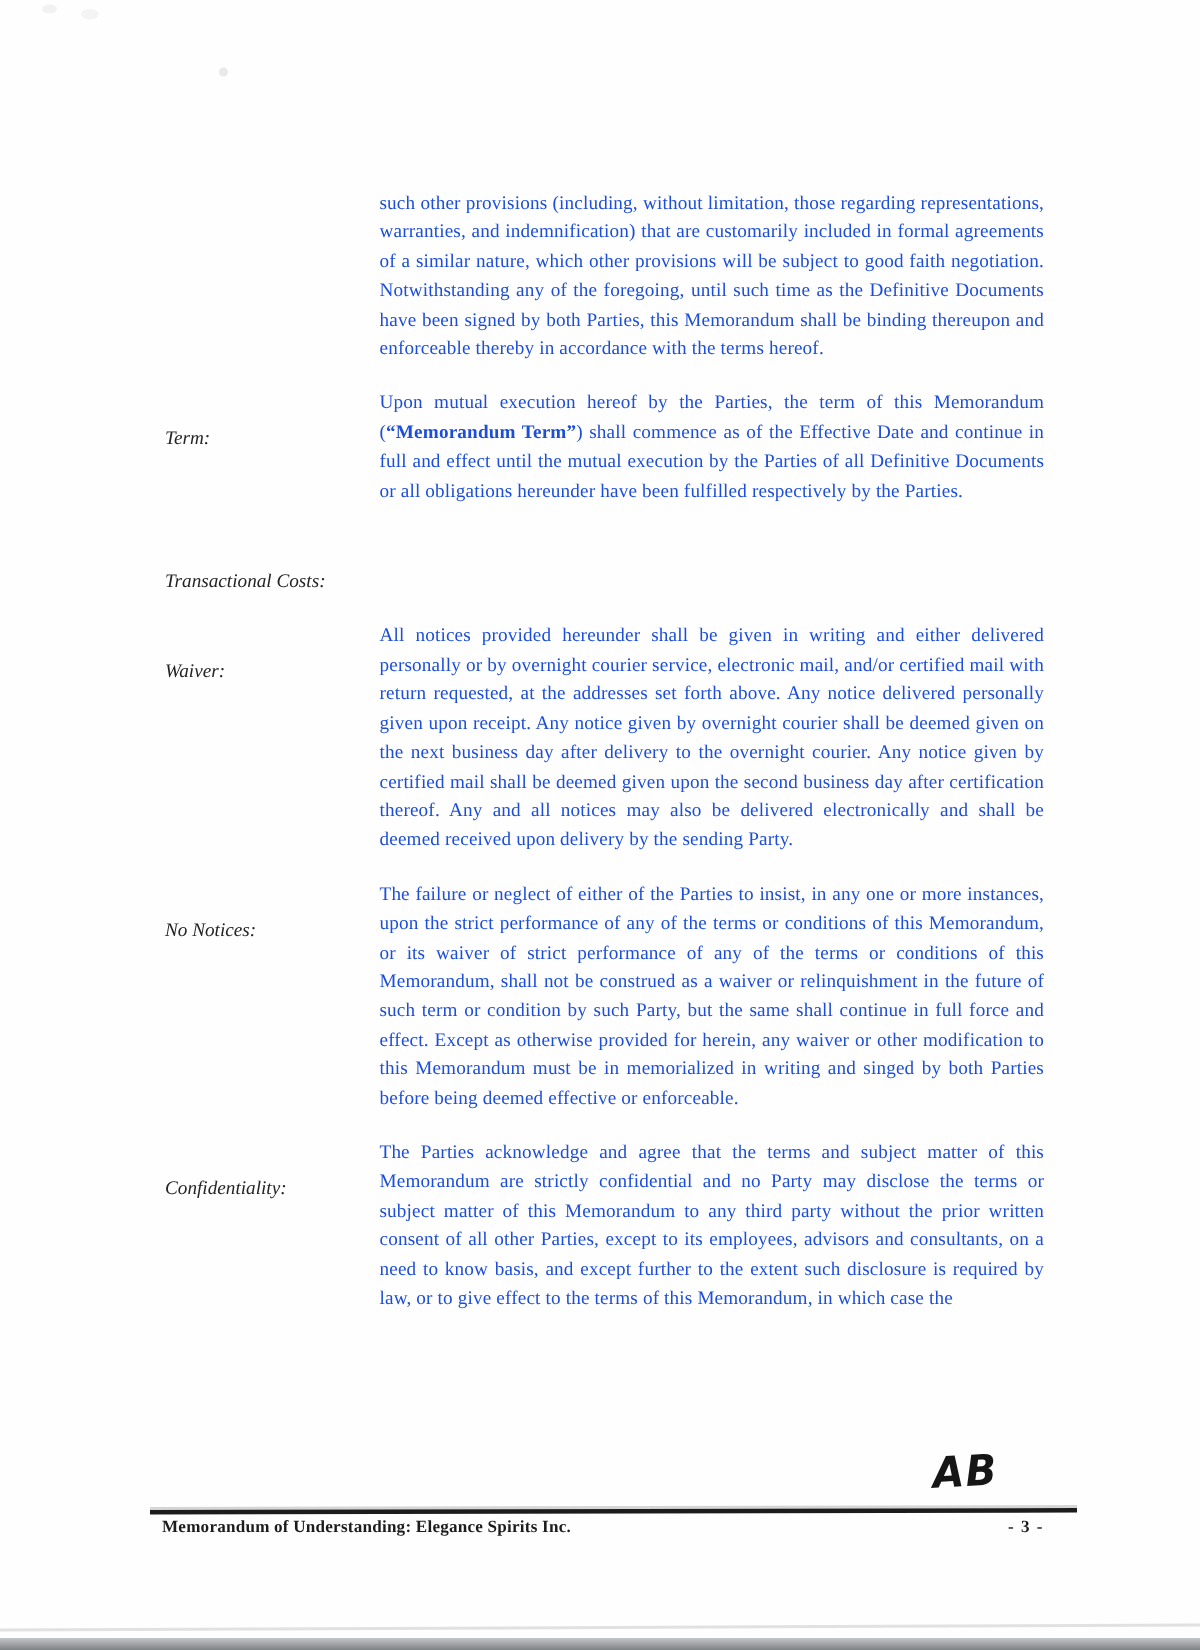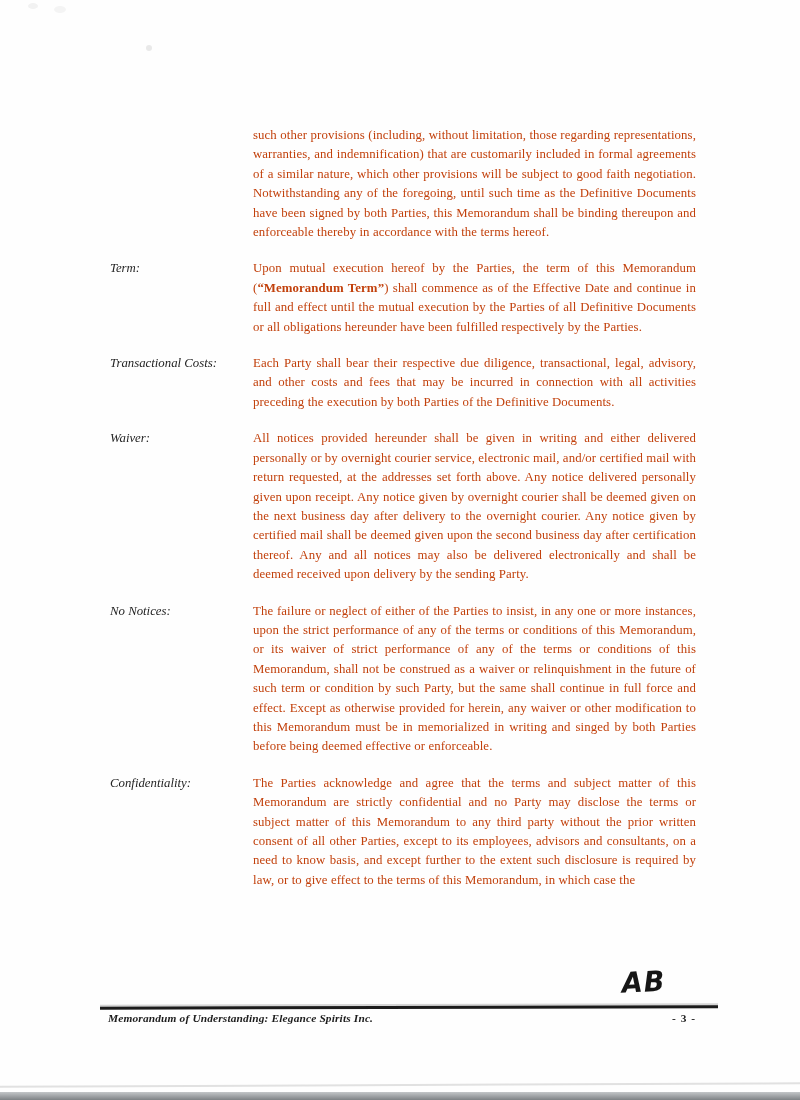--- a/index.html
+++ b/index.html
@@ -31,27 +31,28 @@
     align-items: flex-start;
     margin-bottom: 17px;
   }
   .section-label {
     flex: 0 0 143px;
     font-style: italic;
     font-size: 12.8px;
     line-height: 19.4px;
     color: #242424;
     padding-right: 8px;
+    margin-top: 24px;
   }
   .section-body {
     flex: 1 1 auto;
     font-size: 12.8px;
     line-height: 19.4px;
     text-align: justify;
-    color: #c2410c;
+    color: #1d4ed8;
     letter-spacing: 0.1px;
   }
   .seg-bold { font-weight: bold; }
 
   .initials {
     position: absolute;
     left: 622px; top: 966px;
     width: 60px; height: 40px;
     font-family: "DejaVu Sans", sans-serif;
     font-weight: bold;
@@ -73,21 +74,21 @@
   .footer-row {
     position: absolute;
     left: 108px; top: 1012px;
     width: 588px;
     display: flex;
     justify-content: space-between;
     font-size: 11.4px;
     font-weight: bold;
     color: #1c1c1c;
   }
-  .footer-title { letter-spacing: 0.15px; font-style: italic; }
+  .footer-title { letter-spacing: 0.15px; }
   .footer-page { letter-spacing: 1px; }
 
   .page-edge {
     position: absolute;
     left: 0; top: 1084px;
     width: 800px; height: 2px;
     background: #e1e1e1;
     transform: rotate(-0.25deg);
   }
   .bottom-band {
@@ -113,21 +114,20 @@
       <div class="section-body"><span>such other provisions (including, without limitation, those regarding representations, warranties, and indemnification) that are customarily included in formal agreements of a similar nature, which other provisions will be subject to good faith negotiation. Notwithstanding any of the foregoing, until such time as the Definitive Documents have been signed by both Parties, this Memorandum shall be binding thereupon and enforceable thereby in accordance with the terms hereof.</span></div>
     </div>
 
     <div class="section">
       <div class="section-label">Term:</div>
       <div class="section-body"><span>Upon mutual execution hereof by the Parties, the term of this Memorandum (</span><span class="seg-bold">“Memorandum Term”</span><span>) shall commence as of the Effective Date and continue in full and effect until the mutual execution by the Parties of all Definitive Documents or all obligations hereunder have been fulfilled respectively by the Parties.</span></div>
     </div>
 
     <div class="section">
       <div class="section-label">Transactional Costs:</div>
-      <div class="section-body"><span>Each Party shall bear their respective due diligence, transactional, legal, advisory, and other costs and fees that may be incurred in connection with all activities preceding the execution by both Parties of the Definitive Documents.</span></div>
     </div>
 
     <div class="section">
       <div class="section-label">Waiver:</div>
       <div class="section-body"><span>All notices provided hereunder shall be given in writing and either delivered personally or by overnight courier service, electronic mail, and/or certified mail with return requested, at the addresses set forth above. Any notice delivered personally given upon receipt. Any notice given by overnight courier shall be deemed given on the next business day after delivery to the overnight courier. Any notice given by certified mail shall be deemed given upon the second business day after certification thereof. Any and all notices may also be delivered electronically and shall be deemed received upon delivery by the sending Party.</span></div>
     </div>
 
     <div class="section">
       <div class="section-label">No Notices:</div>
       <div class="section-body"><span>The failure or neglect of either of the Parties to insist, in any one or more instances, upon the strict performance of any of the terms or conditions of this Memorandum, or its waiver of strict performance of any of the terms or conditions of this Memorandum, shall not be construed as a waiver or relinquishment in the future of such term or condition by such Party, but the same shall continue in full force and effect. Except as otherwise provided for herein, any waiver or other modification to this Memorandum must be in memorialized in writing and singed by both Parties before being deemed effective or enforceable.</span></div>

